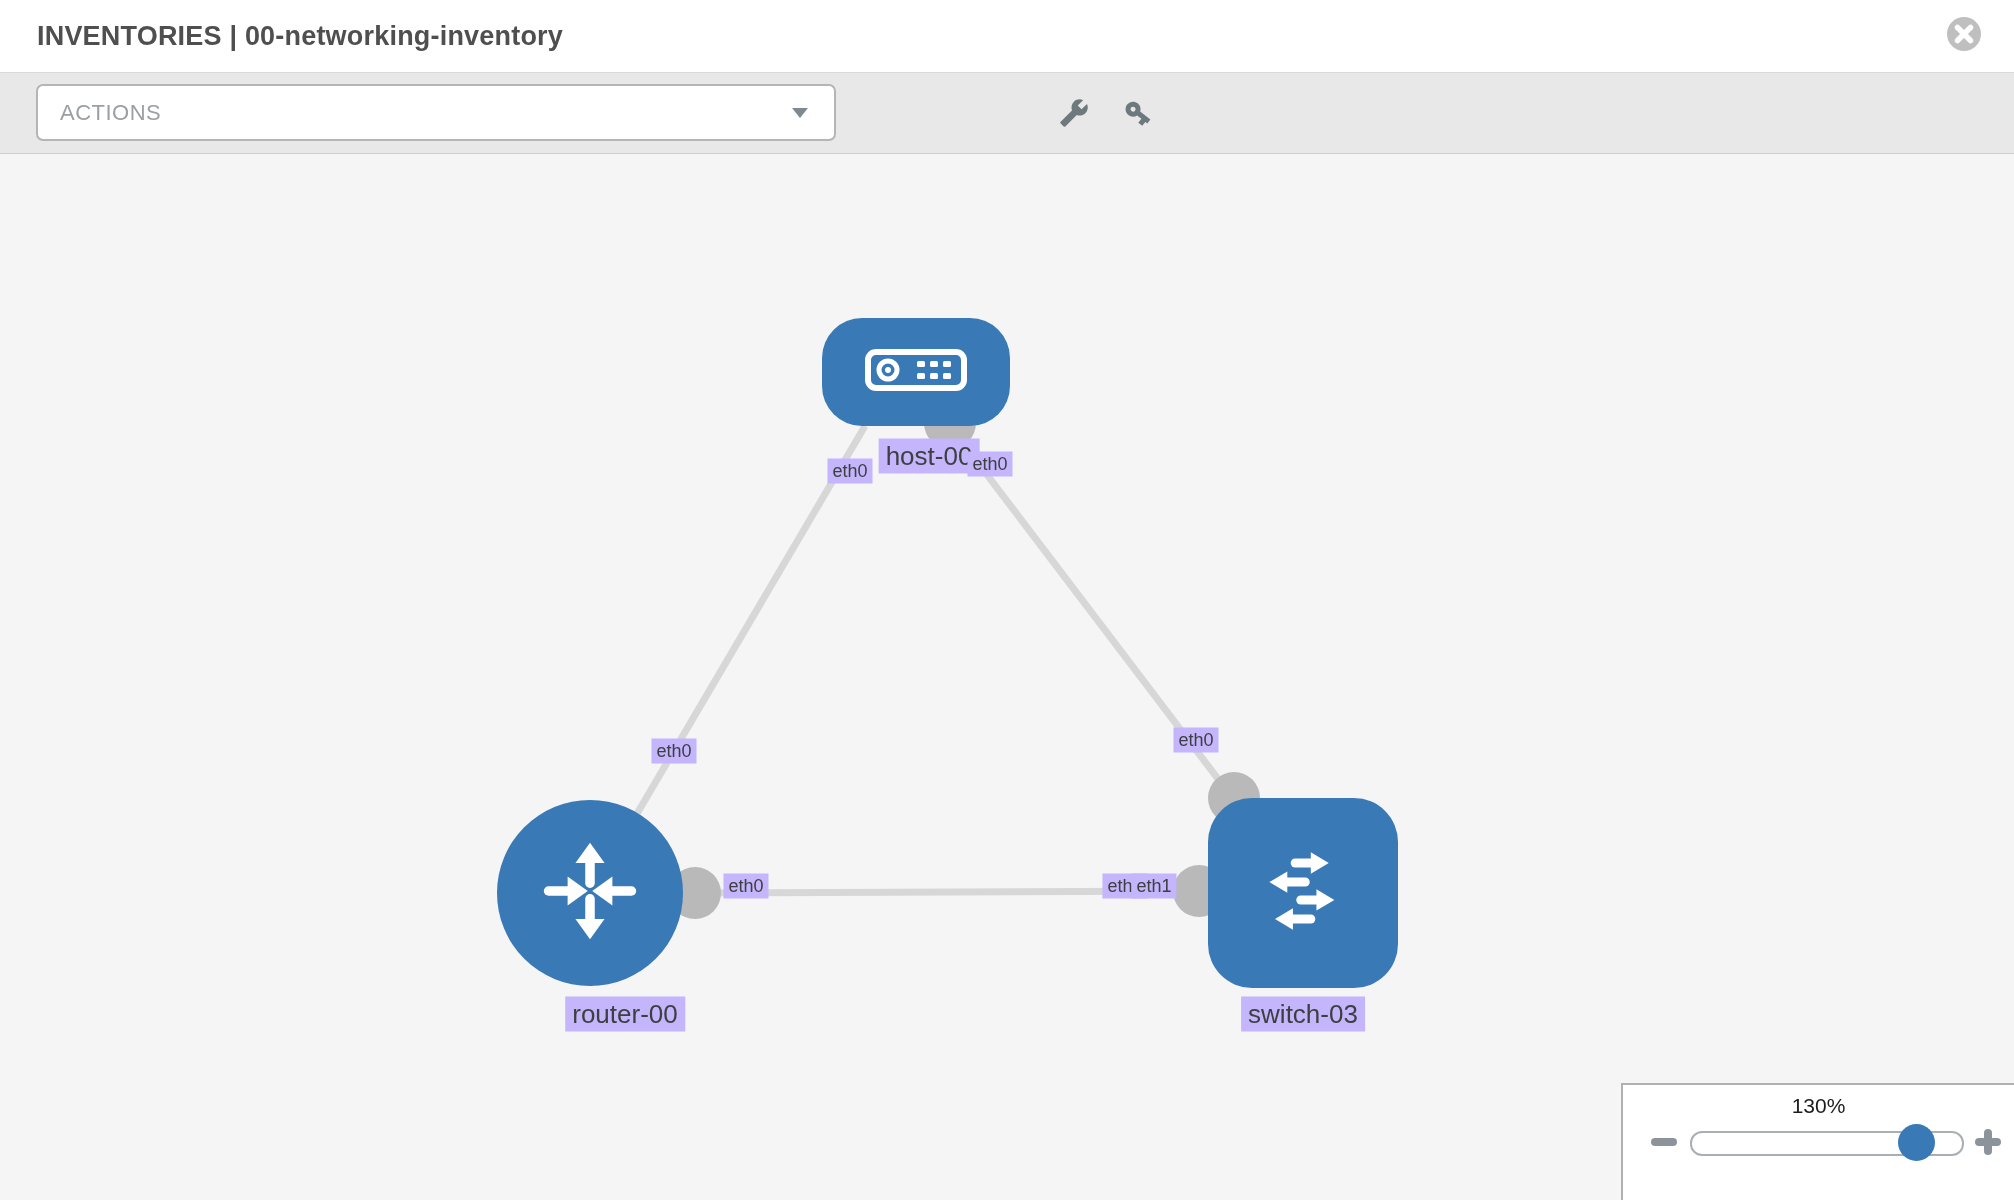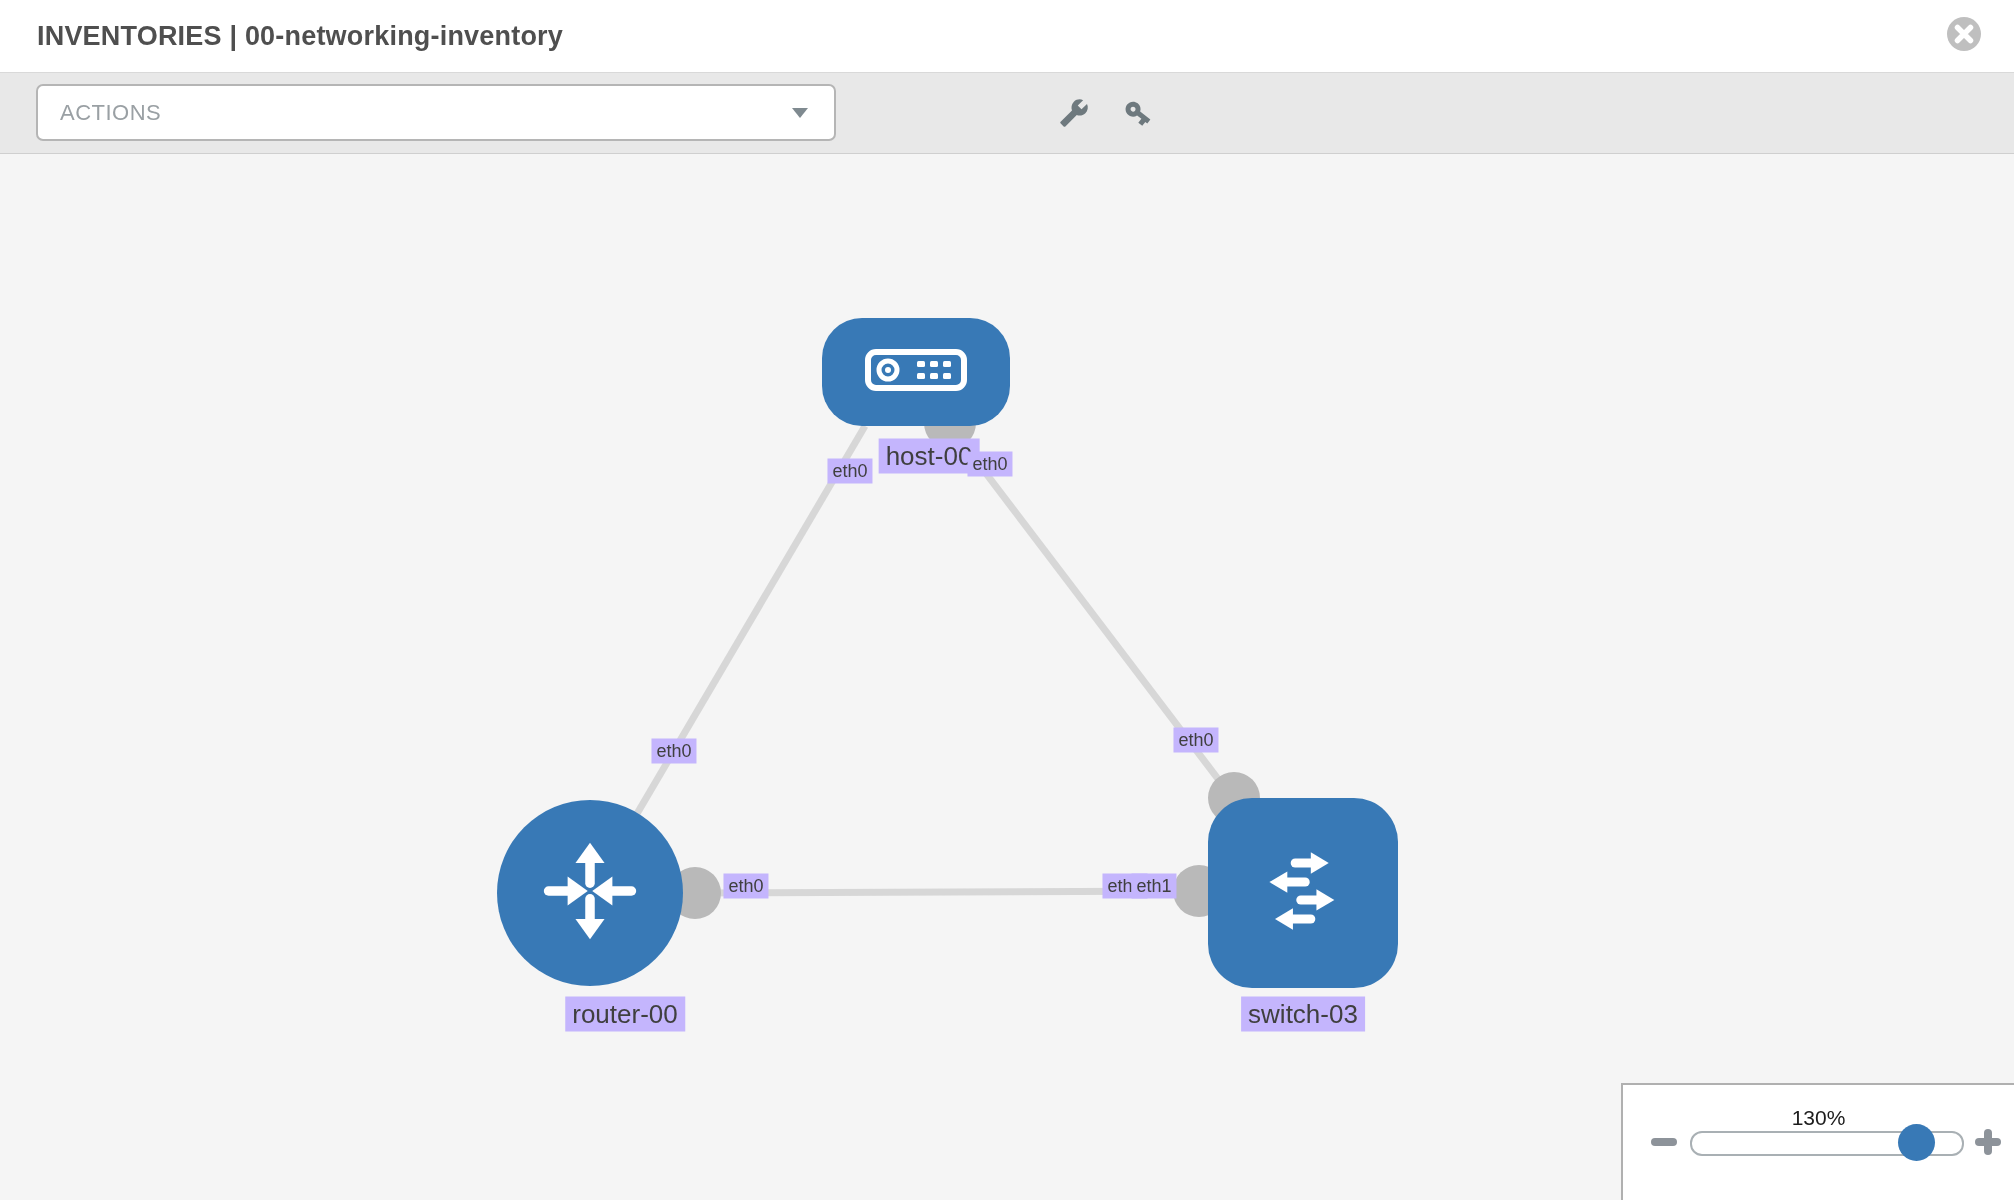--- a/index.html
+++ b/index.html
@@ -49,21 +49,21 @@
   .eth-l1-router{left:674px;top:597px;}
   .eth-l2-switch{left:1196px;top:586px;}
   .eth-l3-router{left:746px;top:732px;}
   .eth-l3-under{left:1125px;top:732px;z-index:3;}
   .eth-l3-over{left:1146px;top:732px;z-index:4;margin-left:8px;}
 
   
   .zoom-panel{position:absolute;left:1621px;top:929px;width:395px;height:122px;
     background:#ffffff;border:2px solid #b0b0b0;box-sizing:border-box;z-index:5;}
   .zoom-level{position:absolute;left:0;top:9px;width:100%;text-align:center;
-    font-size:21px;color:#1c1c1c;margin-top:12px;}
+    font-size:21px;color:#1c1c1c;}
   .zbtn{position:absolute;background:transparent;border:none;width:30px;height:30px;
     padding:0;cursor:pointer;}
   .zbtn .bar-h{position:absolute;left:2px;top:11px;width:26px;height:8px;border-radius:4px;
     background:#8d939a;}
   .zbtn-minus{left:26px;top:42px;}
   .zbtn-plus{left:350px;top:42px;}
   .zbtn-plus .bar-v{position:absolute;left:11px;top:2px;width:8px;height:26px;border-radius:4px;
     background:#8d939a;}
   .slider{position:absolute;left:67px;top:46px;width:270px;height:21px;background:#fff;
     border:2px solid #a9b0b4;border-radius:12px;cursor:pointer;}

